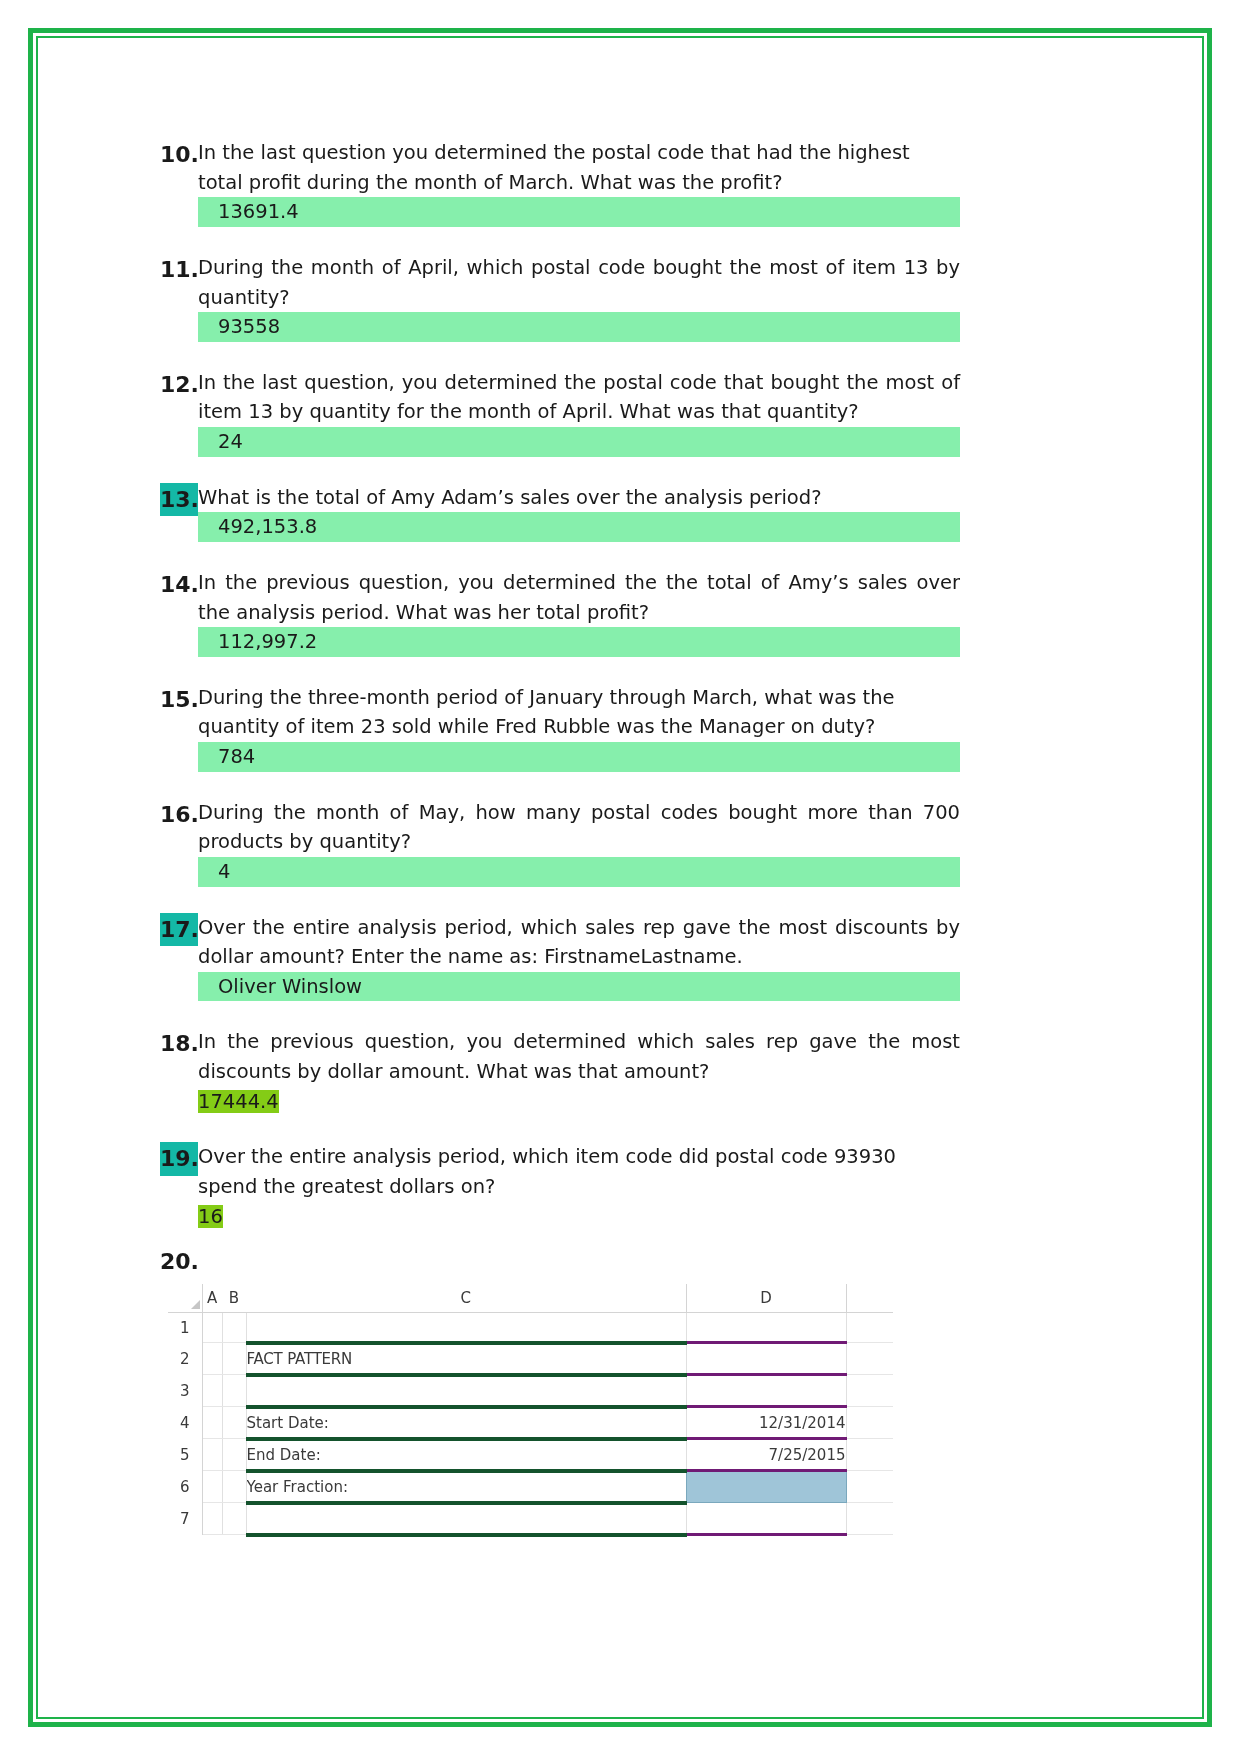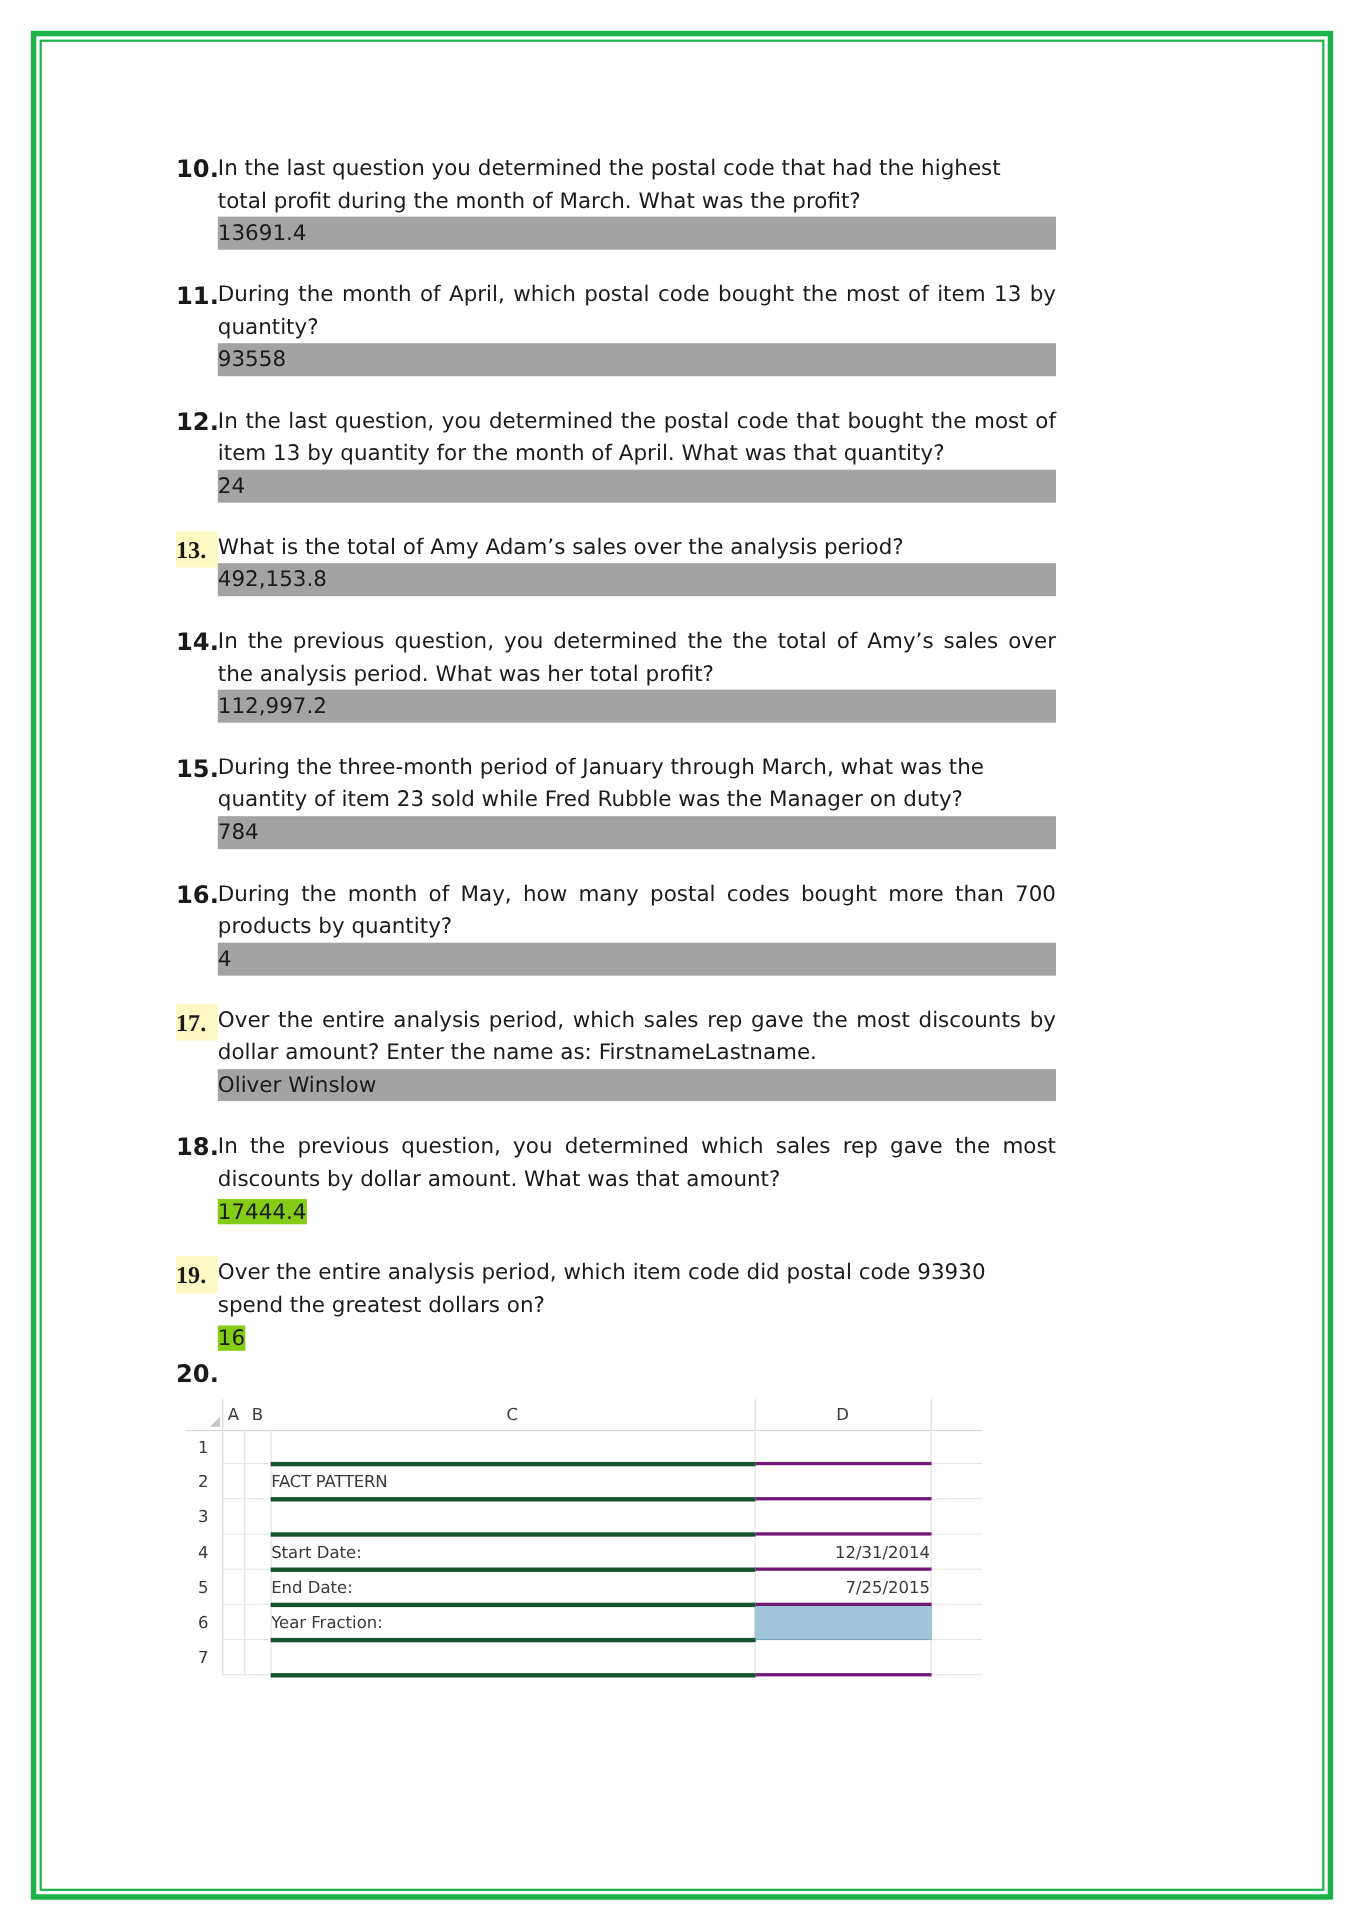--- a/index.html
+++ b/index.html
@@ -47,36 +47,36 @@
   }
   .qnum {
     width: 38px;
     flex: 0 0 38px;
     font-weight: bold;
     font-size: 22px;
     line-height: 1.52;
     white-space: nowrap;
   }
   .qnum.hl {
-    background: #fef9c3;
-    font-family: Liberation Serif, serif;
+    background: #14b8a6;
   }
   .qbody {
     flex: 1 1 auto;
   }
   .qtext {
     display: block;
   }
   .qtext.justified {
     text-align: justify;
     text-align-last: left;
   }
   .ans {
-    background: #a3a3a3;
+    background: #86efac;
     display: inline-block;
+    padding-left: 20px;
   }
   .ans-block {
     display: block;
     margin-top: 0;
   }
   .ans-inline {
     background: #84cc16;
   }
   .q20row {
     display: flex;
@@ -253,21 +253,21 @@
     </div>
   </div>
 
   <div class="qitem">
     <div class="qnum">18.</div>
     <div class="qbody">
       <span class="qtext justified">In the previous question, you determined which sales rep gave the most discounts by dollar amount. What was that amount?</span><span> </span><span class="ans-inline">17444.4</span>
     </div>
   </div>
 
-  <div class="qitem" style="margin-bottom:2px;">
+  <div class="qitem" style="margin-bottom:14px;">
     <div class="qnum hl">19.</div>
     <div class="qbody">
       <span class="qtext">Over the entire analysis period, which item code did postal code 93930 spend the greatest dollars on?</span><span> </span><span class="ans-inline">16</span>
     </div>
   </div>
 
   <div class="q20row">
     <div class="qnum">20.</div>
   </div>
 

